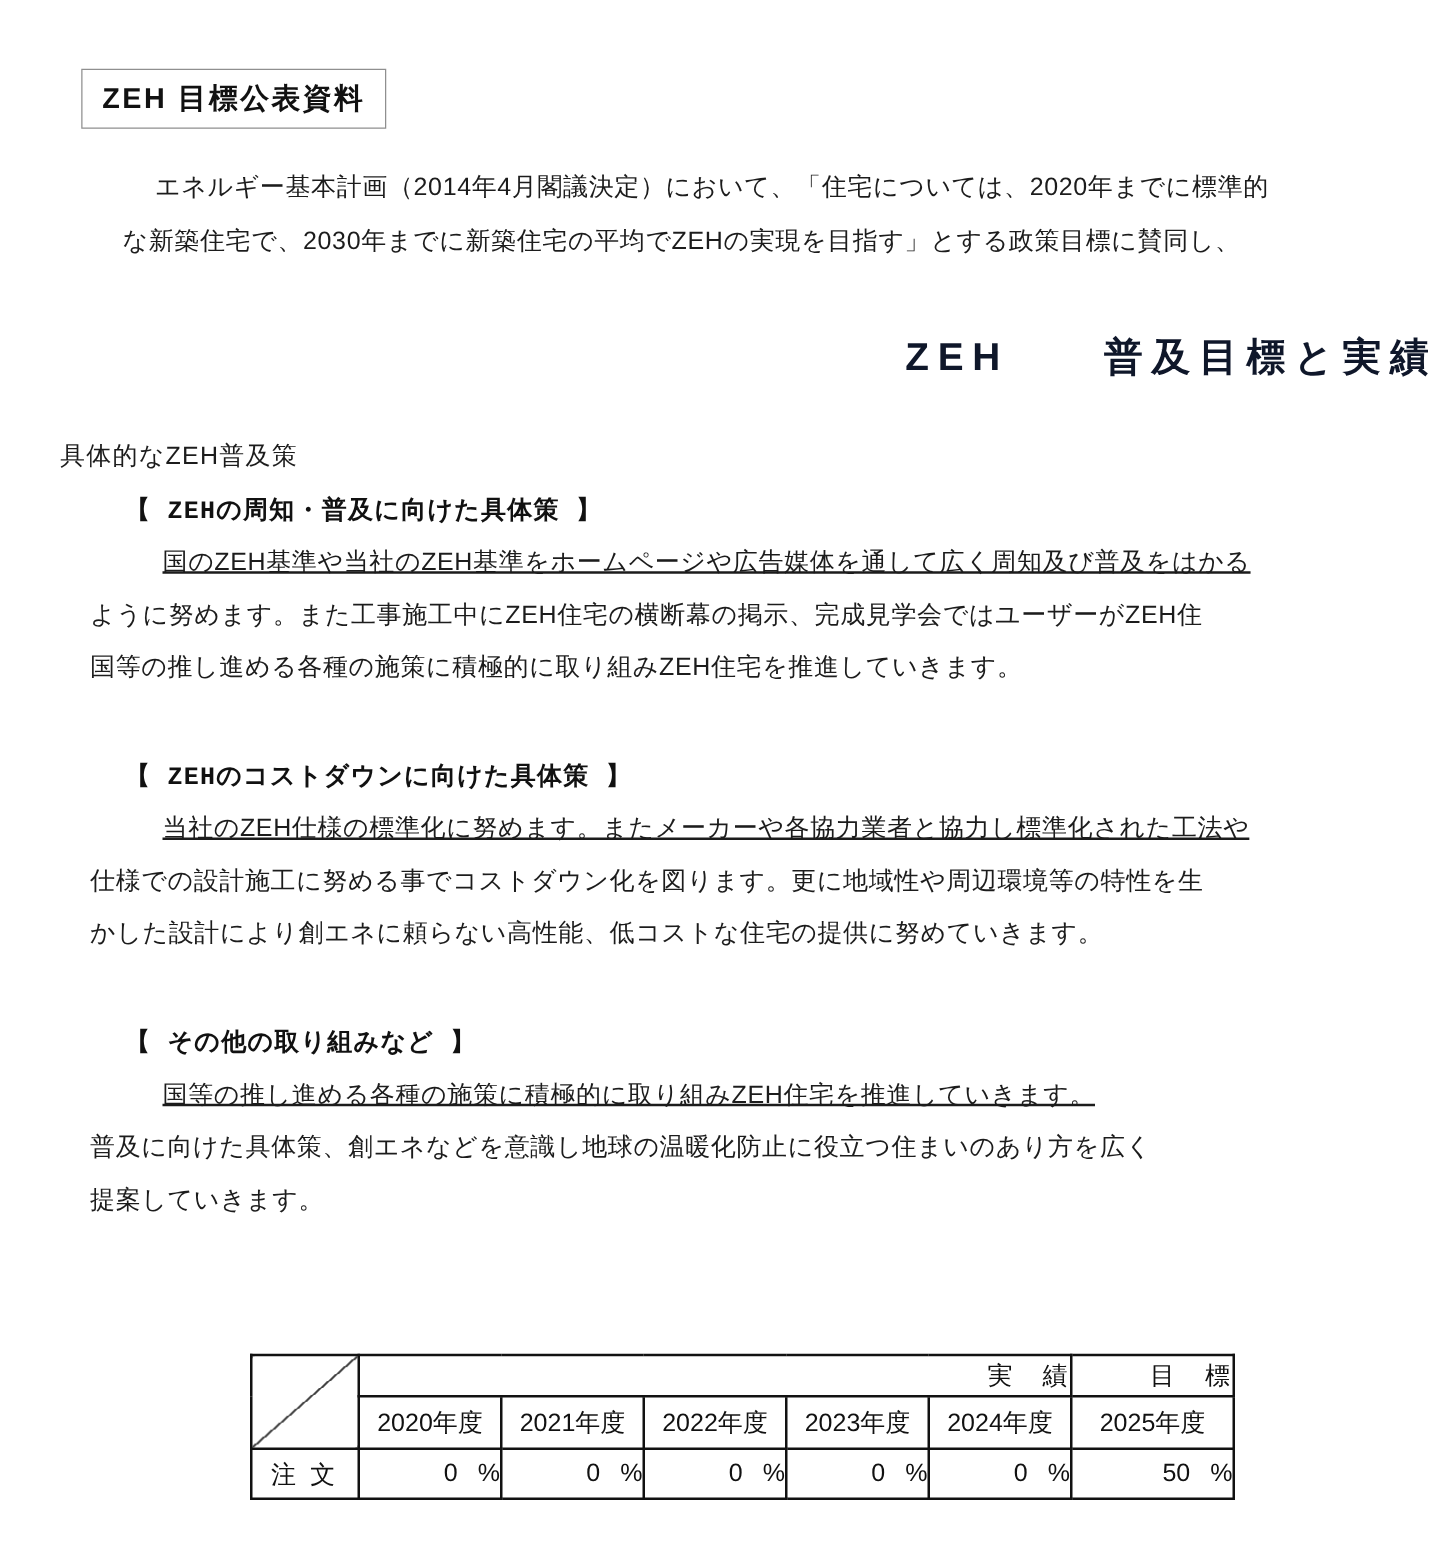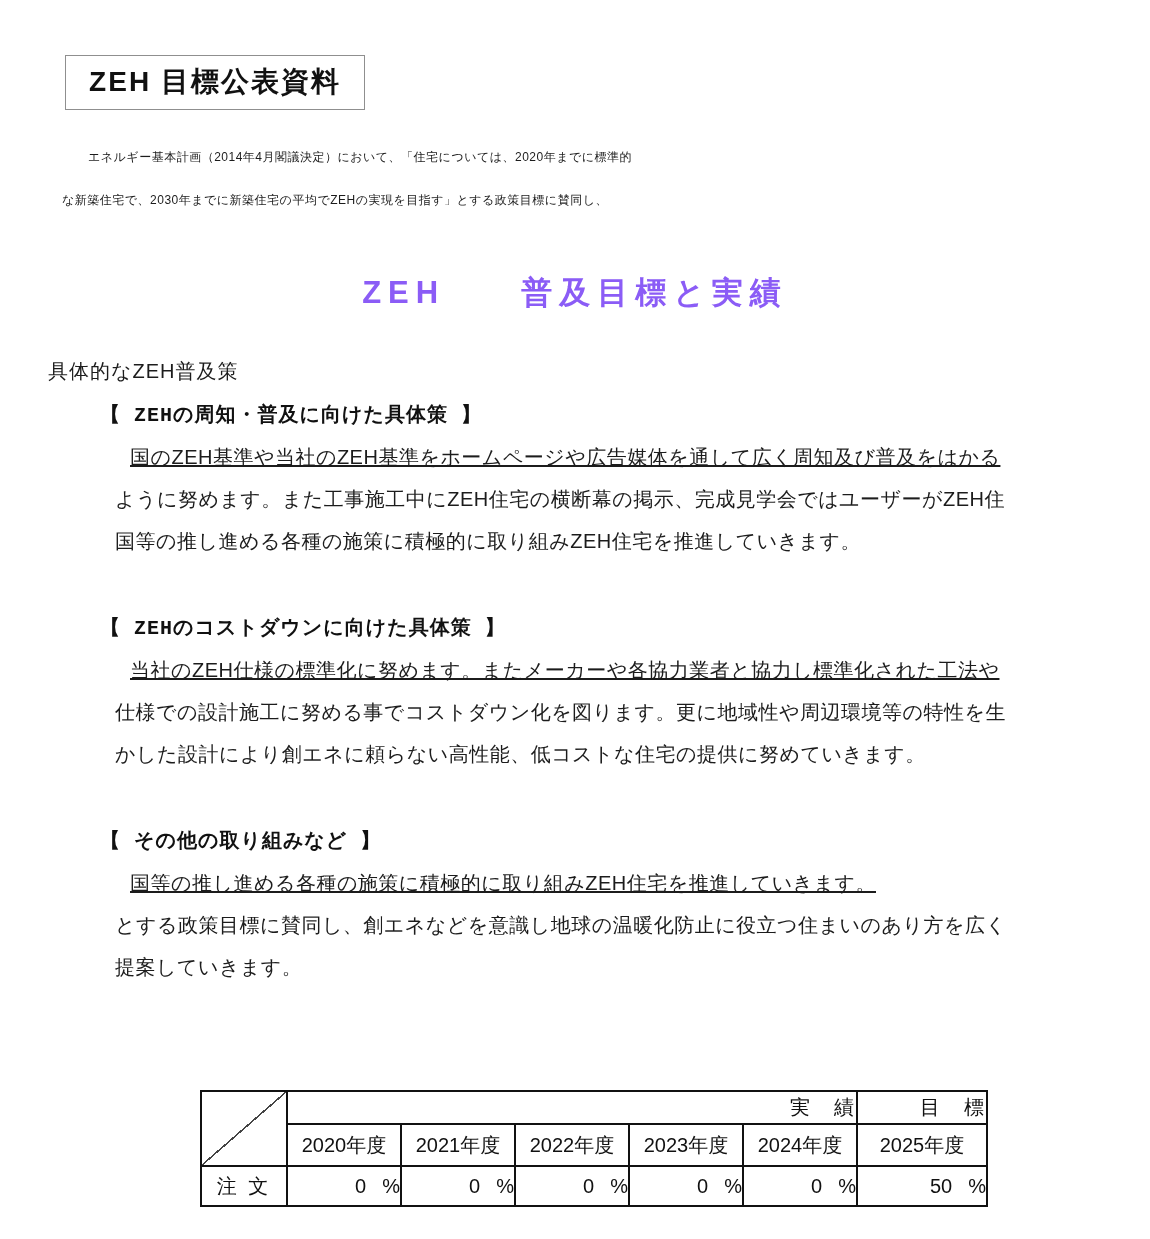--- a/index.html
+++ b/index.html
@@ -11,66 +11,66 @@
     width: 1150px;
     height: 1239px;
     overflow: hidden;
     font-family: "Liberation Sans", "DejaVu Sans", sans-serif;
     color: #1c1c1c;
   }
   .title-box {
     display: inline-block;
     box-sizing: border-box;
     margin: 55px 0 0 65px;
-    width: 300px;
+    width: 244px;
     border: 1px solid #8f8f8f;
     padding: 7px 0 8px 0;
     text-align: center;
-    font-size: 28px;
+    font-size: 23px;
     font-weight: bold;
     letter-spacing: 2px;
     color: #111;
   }
   .intro {
-    margin: 26px 40px 0 62px;
-    font-size: 12px;
+    margin: 26px 40px 0 98px;
+    font-size: 20px;
   }
   .intro .line {
     line-height: 43px;
     white-space: nowrap;
     letter-spacing: 0.5px;
   }
   .intro .line.indent { text-indent: 26px; }
   .main-heading {
     margin-top: 50px;
-    text-align: center;
+    text-align: right;
     font-size: 31px;
     font-weight: bold;
     letter-spacing: 7px;
-    color: #8b5cf6;
+    color: #0f172a;
     white-space: nowrap;
   }
   .section-label {
     margin: 44px 0 0 48px;
     font-size: 20px;
     letter-spacing: 1px;
   }
   .block { margin-top: 52px; }
   .block.first { margin-top: 16px; }
   .block .bh {
     margin-left: 100px;
     font-size: 20px;
     font-weight: bold;
     letter-spacing: 1px;
     white-space: nowrap;
     color: #111;
     font-family: Liberation Mono, monospace;
   }
   .block .bl {
-    margin-left: 115px;
+    margin-left: 72px;
     font-size: 20px;
     line-height: 42px;
     letter-spacing: 0.5px;
     white-space: nowrap;
   }
   .block .bl.firstline {
     margin-left: 130px;
     margin-top: 8px;
     text-decoration: underline;
   }
@@ -146,21 +146,21 @@
 <div class="block">
   <div class="bh">【 ZEHのコストダウンに向けた具体策 】</div>
   <div class="bl firstline">当社のZEH仕様の標準化に努めます。またメーカーや各協力業者と協力し標準化された工法や</div>
   <div class="bl">仕様での設計施工に努める事でコストダウン化を図ります。更に地域性や周辺環境等の特性を生</div>
   <div class="bl">かした設計により創エネに頼らない高性能、低コストな住宅の提供に努めていきます。</div>
 </div>
 
 <div class="block">
   <div class="bh">【 その他の取り組みなど 】</div>
   <div class="bl firstline">国等の推し進める各種の施策に積極的に取り組みZEH住宅を推進していきます。</div>
-  <div class="bl">とする政策目標に賛同し、創エネなどを意識し地球の温暖化防止に役立つ住まいのあり方を広く</div>
+  <div class="bl">普及に向けた具体策、創エネなどを意識し地球の温暖化防止に役立つ住まいのあり方を広く</div>
   <div class="bl">提案していきます。</div>
 </div>
 
 <table class="zeh-table">
   <tbody>
     <tr>
       <td class="diag-cell" rowspan="2"></td>
       <th class="group-th" colspan="5">実　績</th>
       <th class="group-th">目　標</th>
     </tr>

